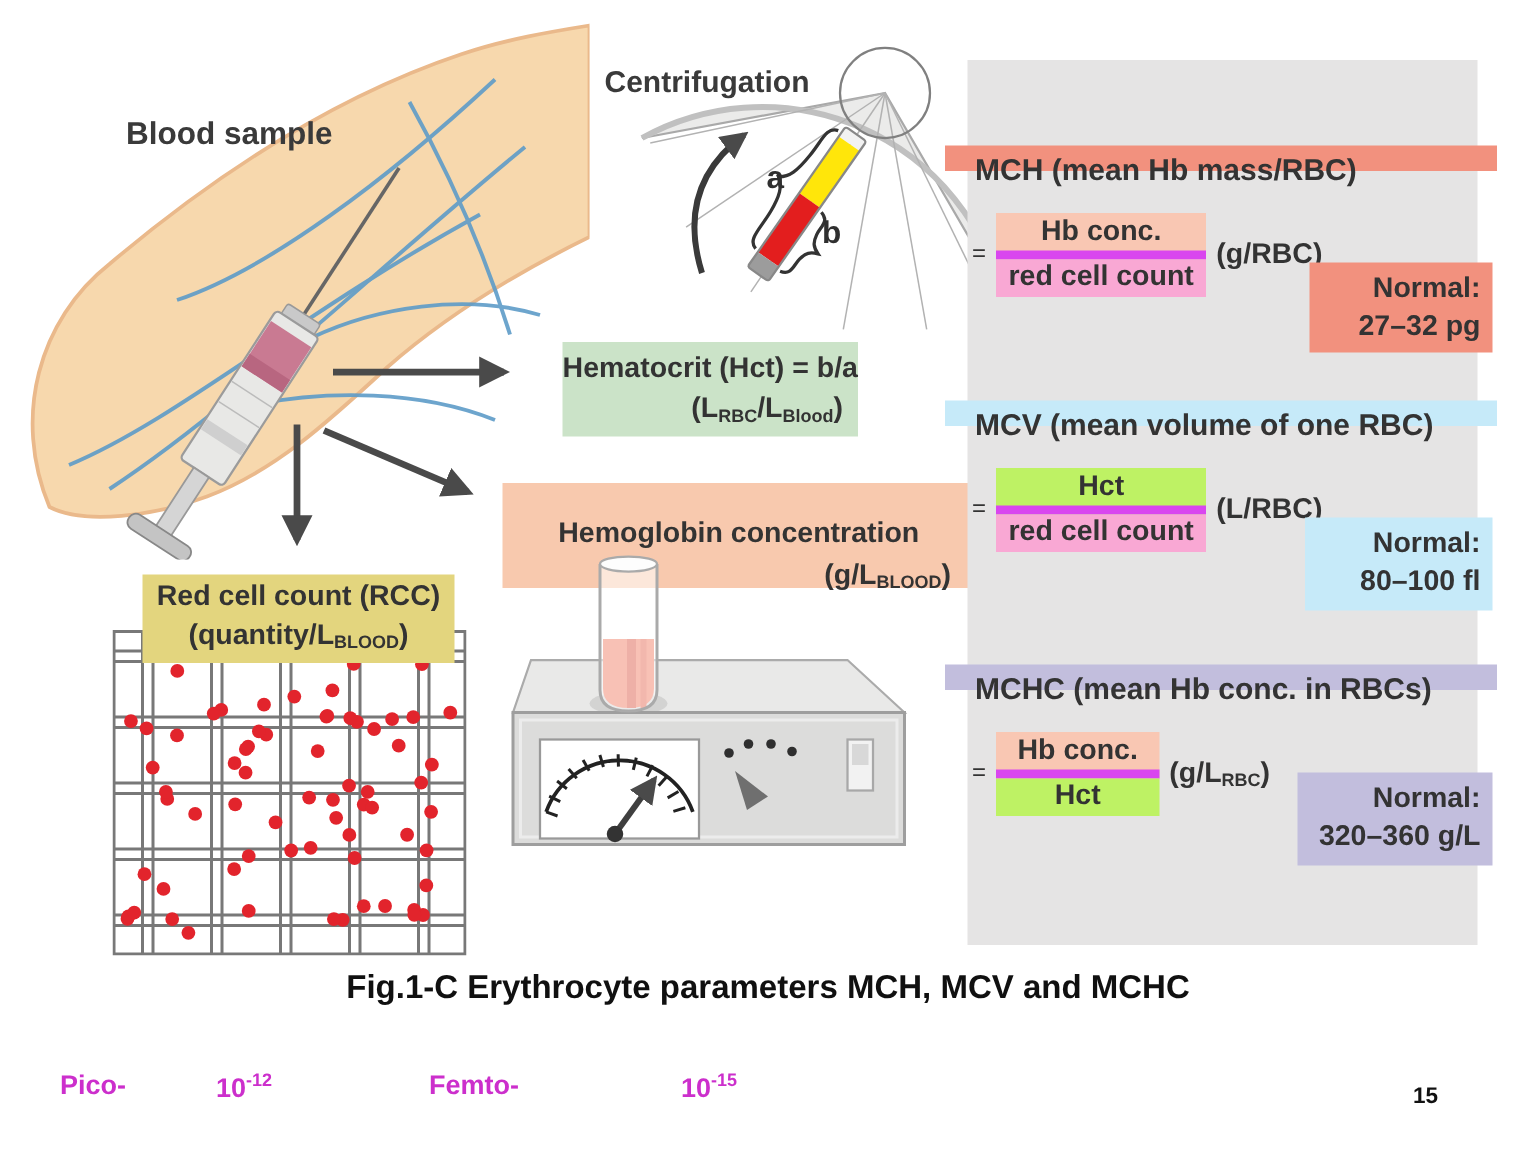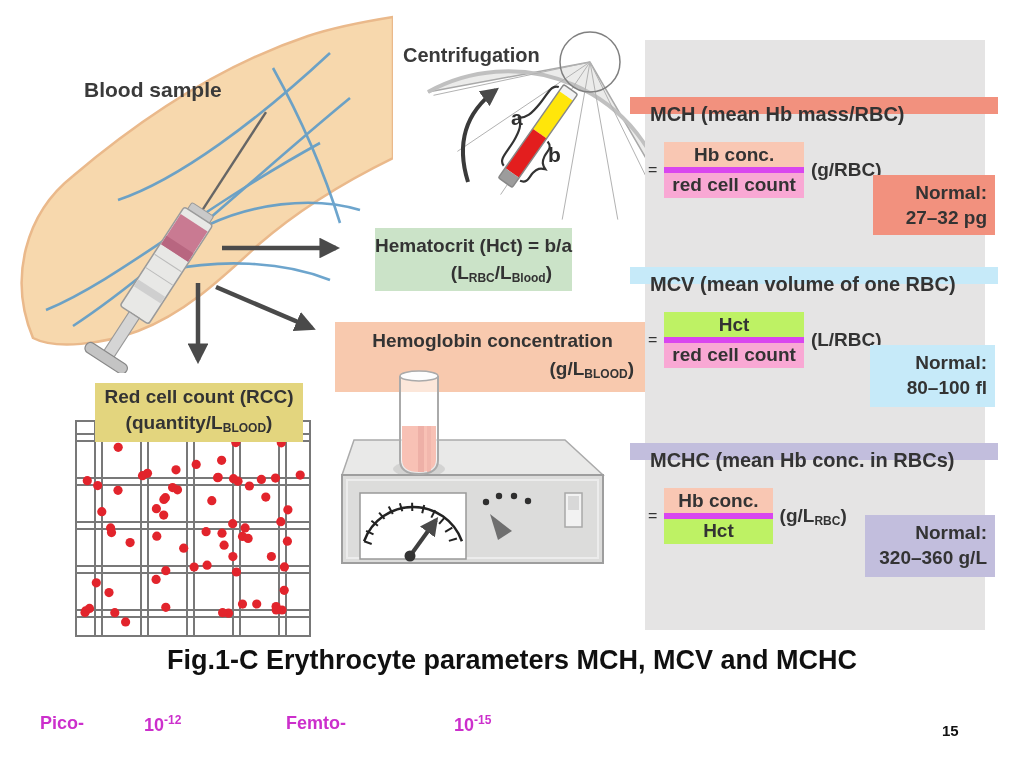--- a/index.html
+++ b/index.html
@@ -16,23 +16,23 @@
            display:flex;flex-direction:column;justify-content:center;text-align:center;
            font-size:19px;line-height:26px;font-weight:600;}
   #grid-svg{left:75px;top:420px;}
   
   #centrifuge-svg{left:418px;top:24px;}
   #centrifugation-label{left:403px;top:44px;font-size:20px;font-weight:600;color:#3a3a3a;}
   
   #hct-box{left:375px;top:228px;width:197px;height:63px;background:#cbe3c8;
            font-size:19px;line-height:27px;font-weight:600;padding-top:4px;box-sizing:border-box;}
   #hct-box .l1{text-align:center;}
-  #hct-box .l2{text-align:right;padding-right:20px;}
+  #hct-box .l2{text-align:right;padding-right:10px;}
   #hb-box{left:335px;top:322px;width:315px;height:70px;background:#f8c9ae;
-          font-size:19px;line-height:28px;font-weight:600;padding-top:5px;box-sizing:border-box;}
+          font-size:19px;line-height:28px;font-weight:600;padding-top:20px;box-sizing:border-box;}
   #hb-box .l1{text-align:center;}
   #hb-box .l2{text-align:right;padding-right:16px;}
   #machine-svg{left:340px;top:368px;}
   
   #panel-bg{left:645px;top:40px;width:340px;height:590px;background:#e5e4e4;}
   .hdr{left:630px;width:368px;height:17px;line-height:35px;padding-left:20px;box-sizing:border-box;
        font-size:20px;font-weight:600;color:#333;}
   #mch-header{top:97px;background:#f2917e;}
   #mcv-header{top:267px;background:#c6eaf9;}
   #mchc-header{top:443px;background:#c2bedd;}
@@ -48,21 +48,21 @@
   .hl-pink{background:#f9c7b3;}
   .hl-yellow{background:#f9a8d4;}
   .hl-green{background:#bef264;}
   .normal{text-align:right;font-size:19px;line-height:25px;font-weight:600;color:#333;
           padding:5px 8px 5px 0;box-sizing:border-box;}
   #mch-normal{left:873px;top:175px;width:122px;height:60px;background:#f2917e;}
   #mcv-normal{left:870px;top:345px;width:125px;height:62px;background:#c6eaf9;}
   #mchc-normal{left:865px;top:515px;width:130px;height:62px;background:#c2bedd;}
   .sb{font-size:12px;vertical-align:-3px;font-weight:600;}
   
-  #caption{left:0;right:0;top:645px;text-align:center;font-size:27px;font-weight:700;color:#101010;}
+  #caption{left:0;right:0;top:645px;text-align:center;font-size:22px;font-weight:700;color:#101010;}
   .mag{color:#cc2fcc;font-weight:700;font-size:18px;}
   #pico-label{left:40px;top:713px;}
   #pico-value{left:144px;top:713px;}
   #femto-label{left:286px;top:713px;}
   #femto-value{left:454px;top:713px;}
   .mag sup{font-size:12px;}
   #page-number{left:942px;top:722px;font-size:15px;font-weight:700;color:#111;}
   
   text.tube-label{font-family:"Liberation Sans",sans-serif;font-size:21px;font-weight:700;fill:#2f2f2f;}
 </style>

